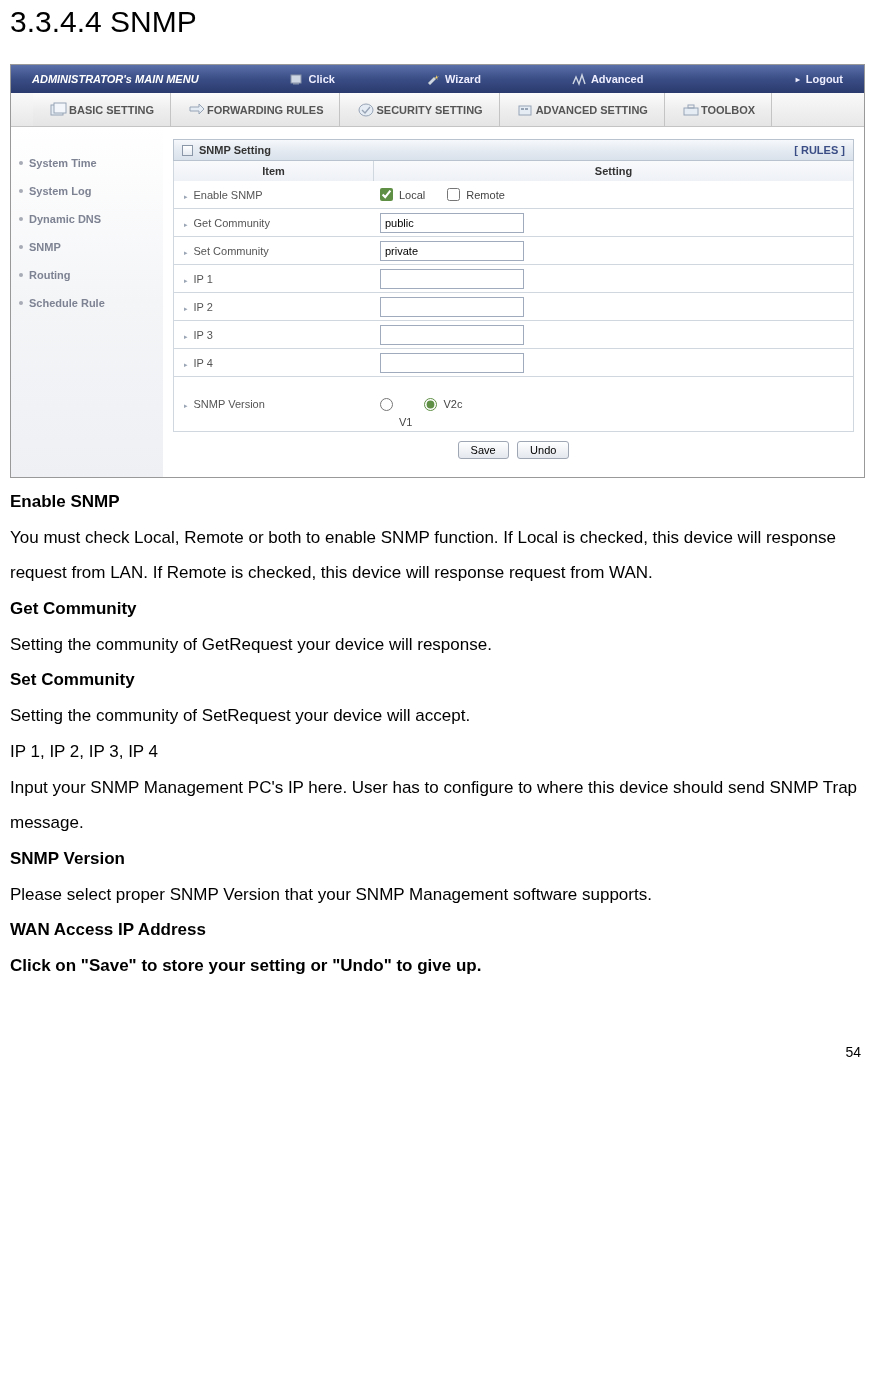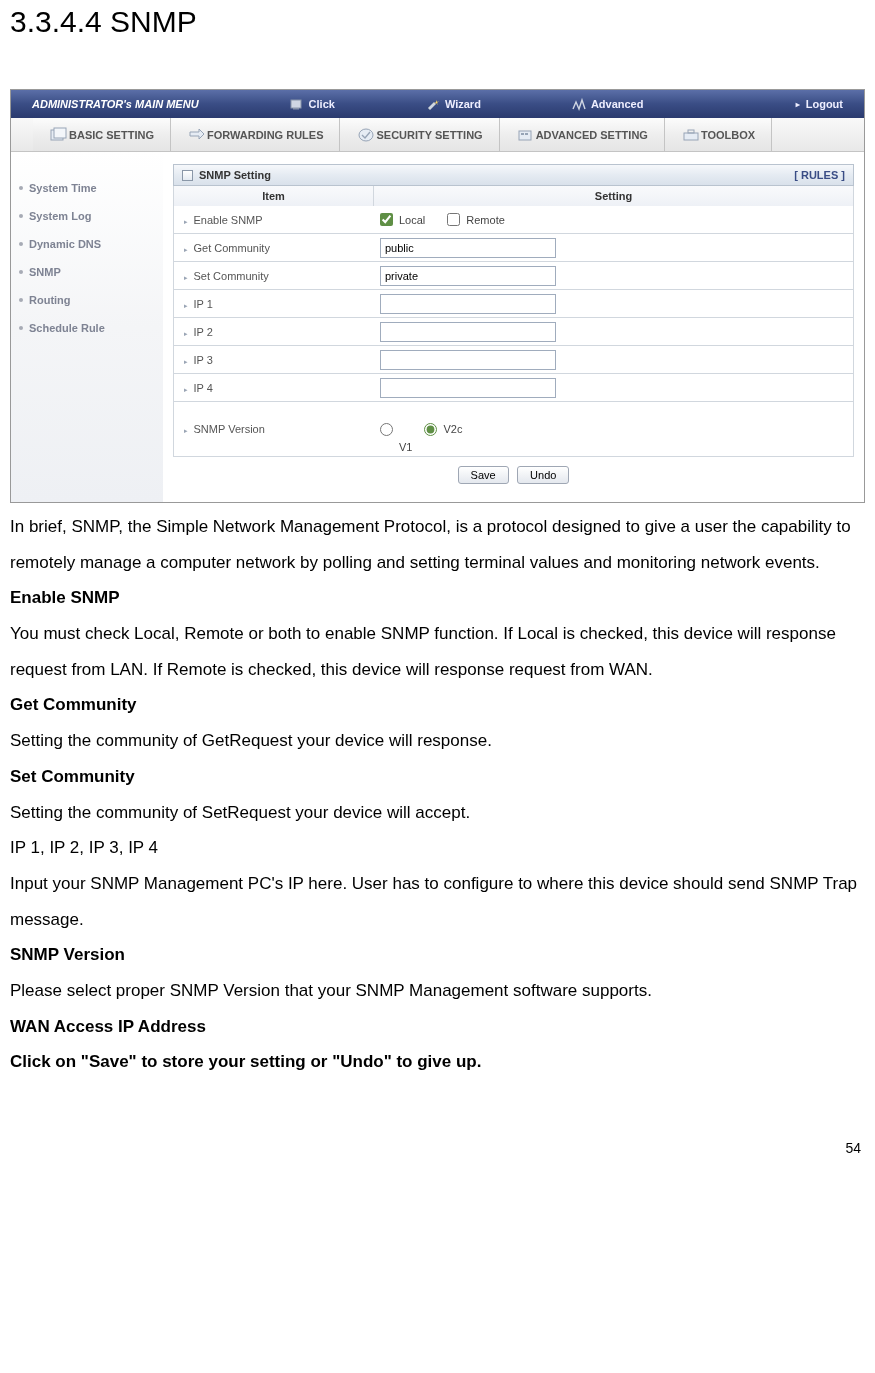--- a/index.html
+++ b/index.html
@@ -6,21 +6,21 @@
     body {
       font-family: Arial, sans-serif;
       background: #fff;
       width: 875px;
       padding: 0 10px;
       color: #000;
     }
     .heading1 {
       font-size: 30px;
       font-weight: normal;
-      margin-bottom: 50px;
+      margin-bottom: 25px;
       margin-top: 5px;
     }
     .screenshot {
       border: 1px solid #999;
       background: #fff;
       width: 855px;
       margin-bottom: 6px;
     }
     .top-menu {
       background: linear-gradient(#5b6fa8, #3a4d85, #2a3a6e);
@@ -123,21 +123,21 @@
       align-items: center;
     }
     .grid-row .label { width: 200px; padding-left: 10px; color: #555; }
     .grid-row .label::before { content: "\25B8"; font-size: 7px; color: #9aa5b5; margin-right: 6px; }
     .grid-row .field { flex: 1; padding: 3px 6px; display: flex; align-items: center; gap: 4px; color: #444; }
     .grid-row:last-of-type { border-bottom: 1px solid #d1d7de; }
 
     input[type=text].snmp-input {
       border: 1px solid #a0acbd;
       height: 20px;
-      width: 176px;
+      width: 144px;
       padding: 0 4px;
       font-size: 11px;
     }
     input[type=checkbox].cb, input[type=radio].rb { margin-right: 2px; accent-color: #5f8f45; }
     .chk-label { margin-right: 18px; color: #444; font-size: 11px; }
 
     .btn-row { text-align: center; padding: 8px 0; }
     .btn {
       border: 1px solid #9fa7b4;
       border-radius: 3px;
@@ -317,21 +317,20 @@
 
       <div class="btn-row">
         <button class="btn">Save</button>
         <button class="btn">Undo</button>
       </div>
     </div>
   </div>
 </div>
 
 <div class="prose">
-  <p>In brief, SNMP, the Simple Network Management Protocol, is a protocol designed to give a user the capability to remotely manage a computer network by polling and setting terminal values and monitoring network events.</p>
   <div class="bold">Enable SNMP</div>
   <p>You must check Local, Remote or both to enable SNMP function. If Local is checked, this device will response request from LAN. If Remote is checked, this device will response request from WAN.</p>
   <div class="bold">Get Community</div>
   <p>Setting the community of GetRequest your device will response.</p>
   <div class="bold">Set Community</div>
   <p>Setting the community of SetRequest your device will accept.</p>
   <p>IP 1, IP 2, IP 3, IP 4</p>
   <p>Input your SNMP Management PC's IP here. User has to configure to where this device should send SNMP Trap message.</p>
   <div class="bold">SNMP Version</div>
   <p>Please select proper SNMP Version that your SNMP Management software supports.</p>

